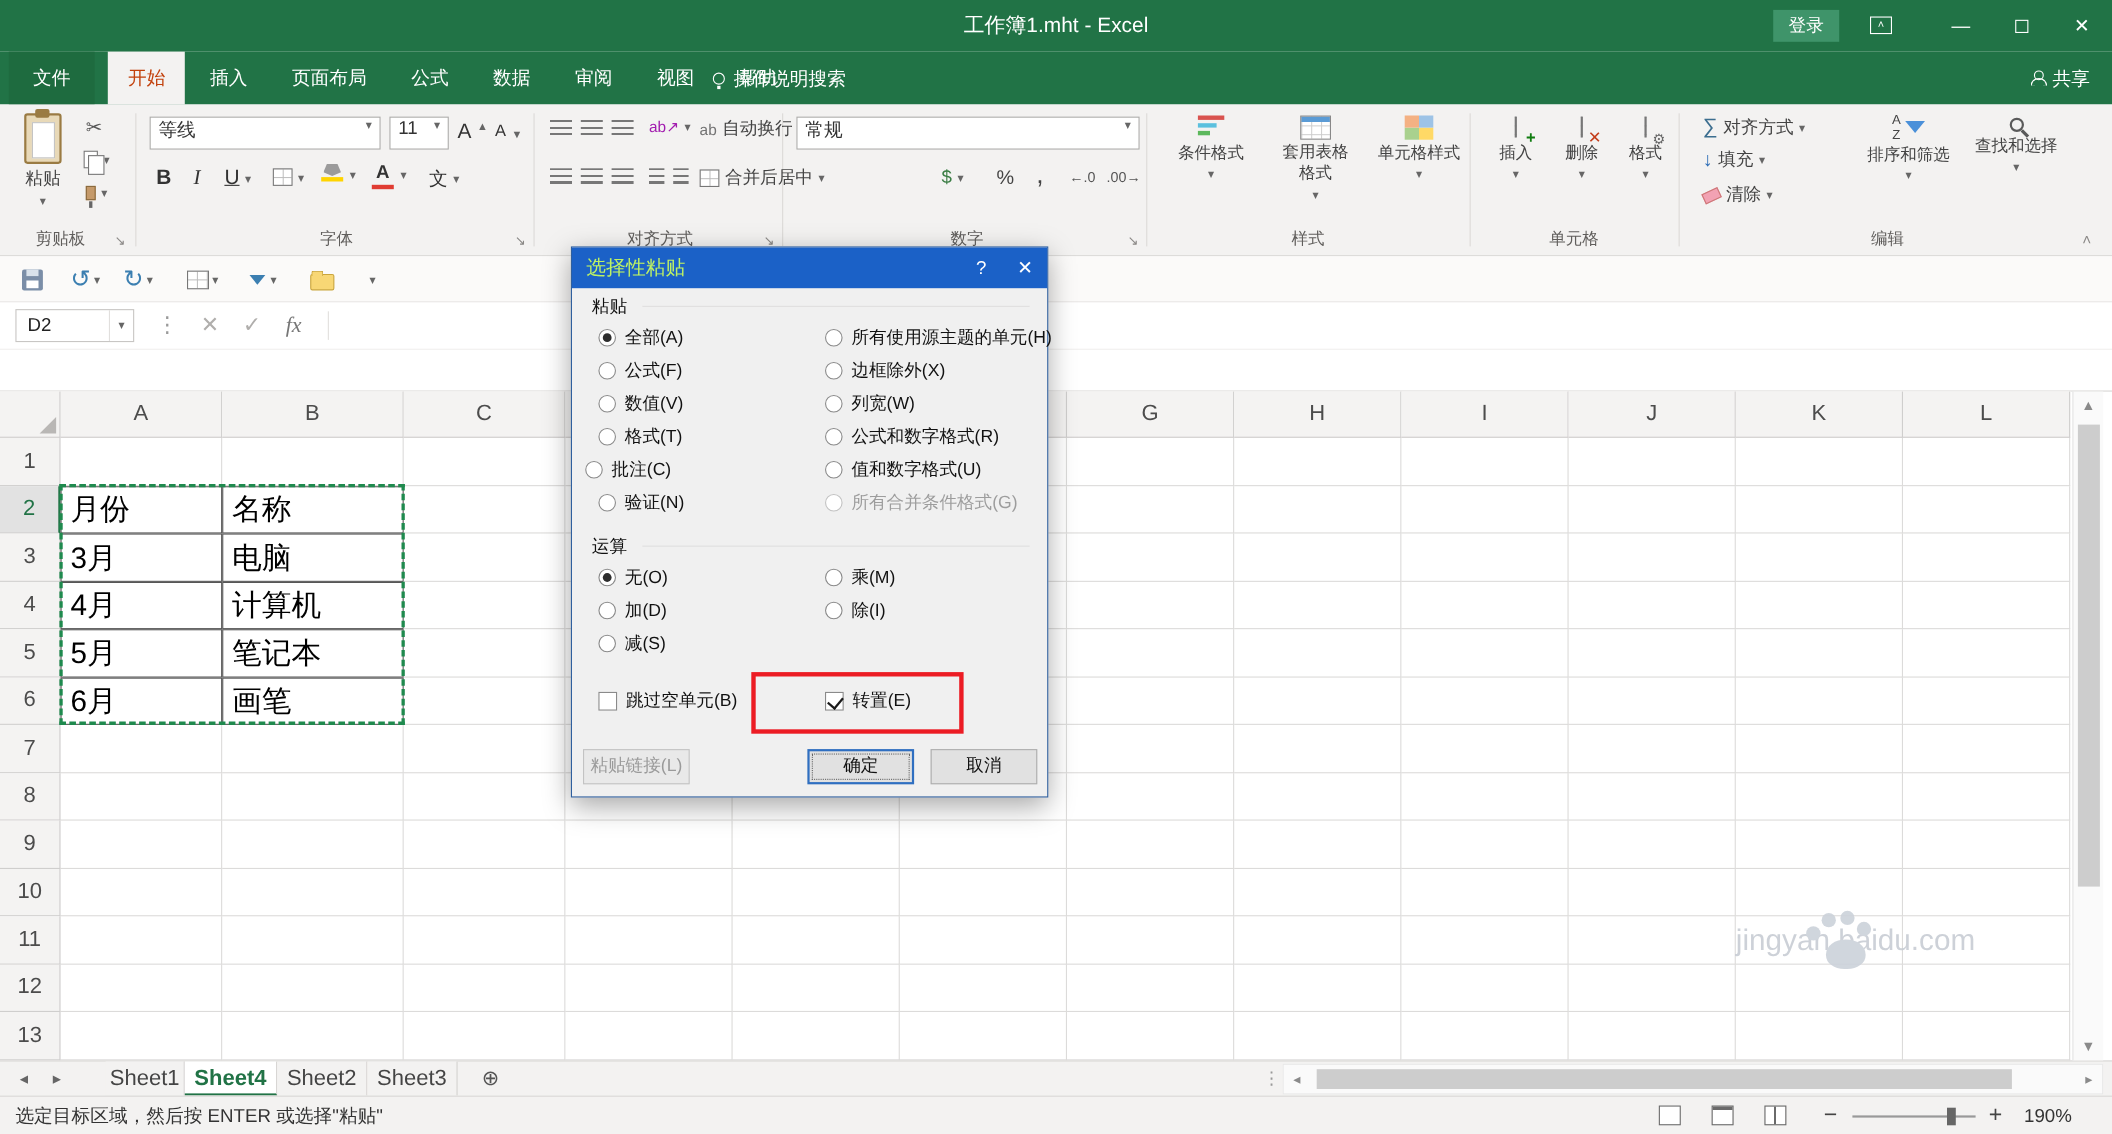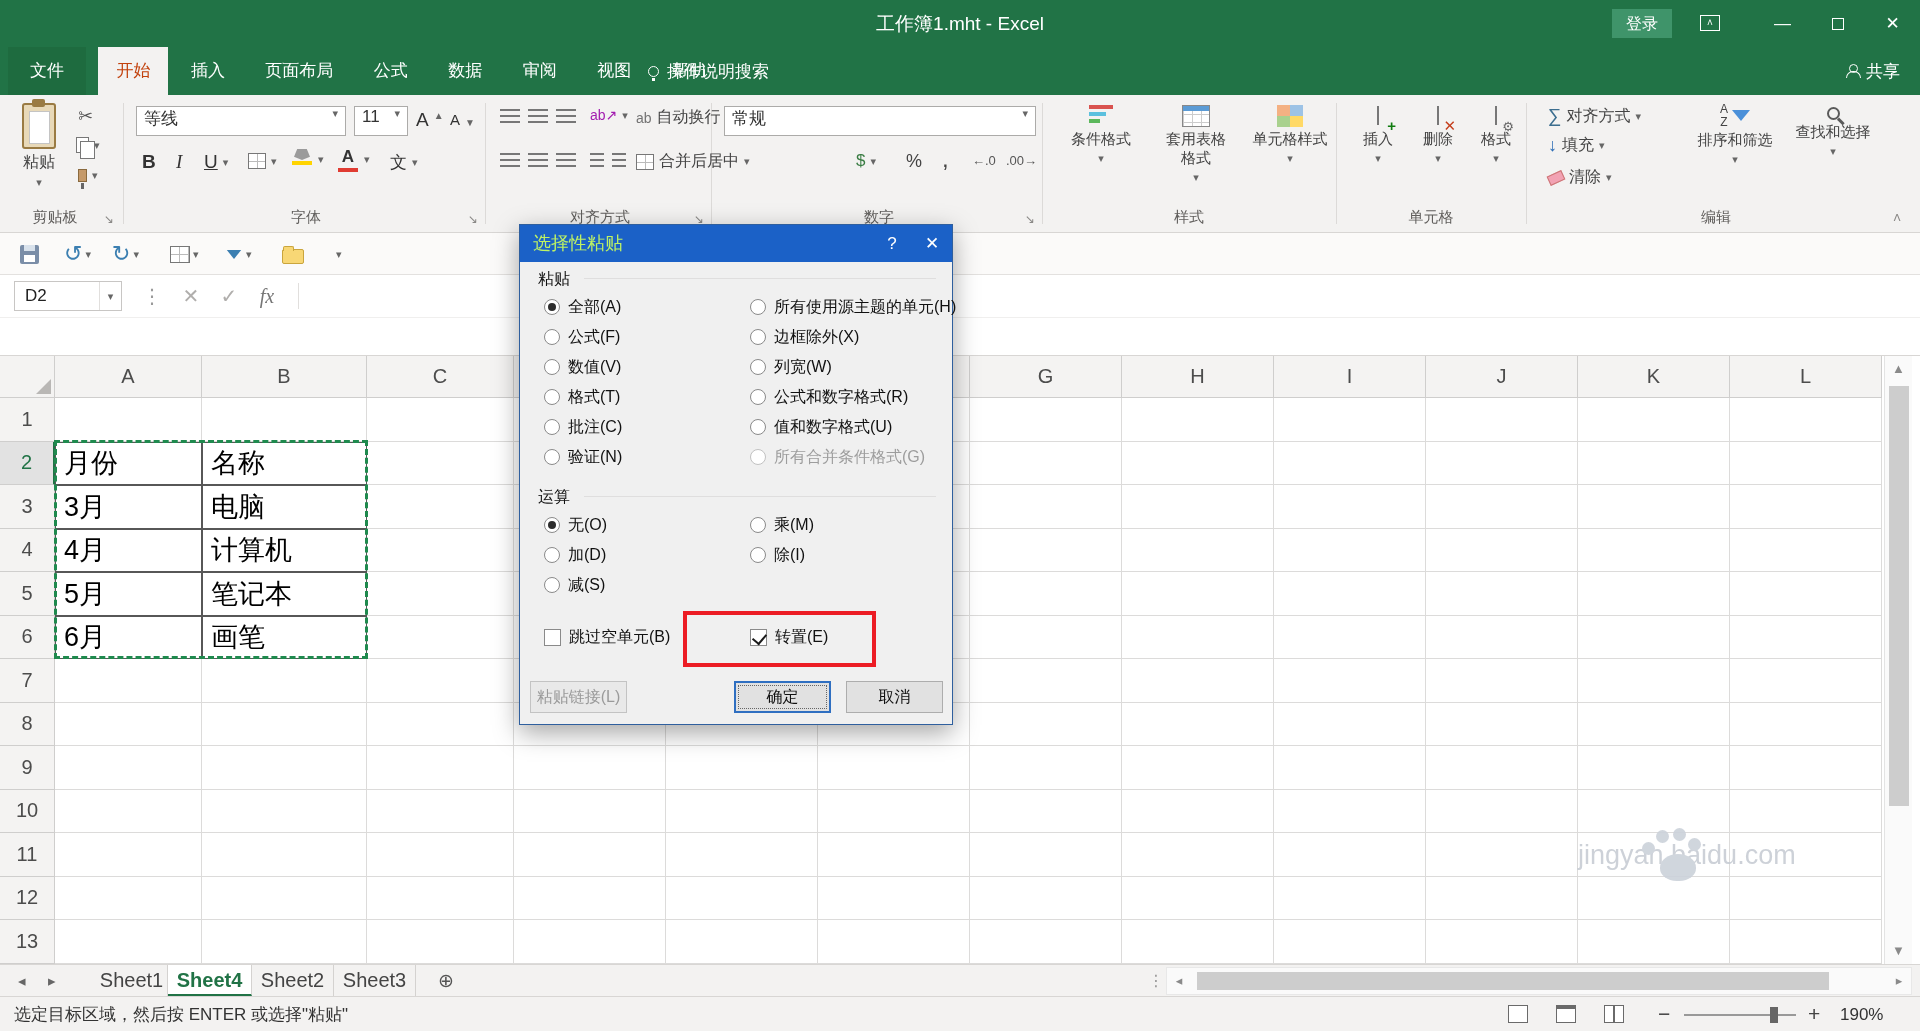--- a/index.html
+++ b/index.html
@@ -671,21 +671,21 @@
       <span>公式(F)</span>
     </label>
   <label class="radio" style="left:24px;top:130px">
       <span class="rb"></span>
       <span>数值(V)</span>
     </label>
   <label class="radio" style="left:24px;top:160px">
       <span class="rb"></span>
       <span>格式(T)</span>
     </label>
-  <label class="radio" style="left:24px;top:190px">
+  <label class="radio" style="left:12px;top:190px">
       <span class="rb"></span>
       <span>批注(C)</span>
     </label>
   <label class="radio" style="left:24px;top:220px">
       <span class="rb"></span>
       <span>验证(N)</span>
     </label>
 
   <label class="radio" style="left:230px;top:70px">
       <span class="rb"></span>

